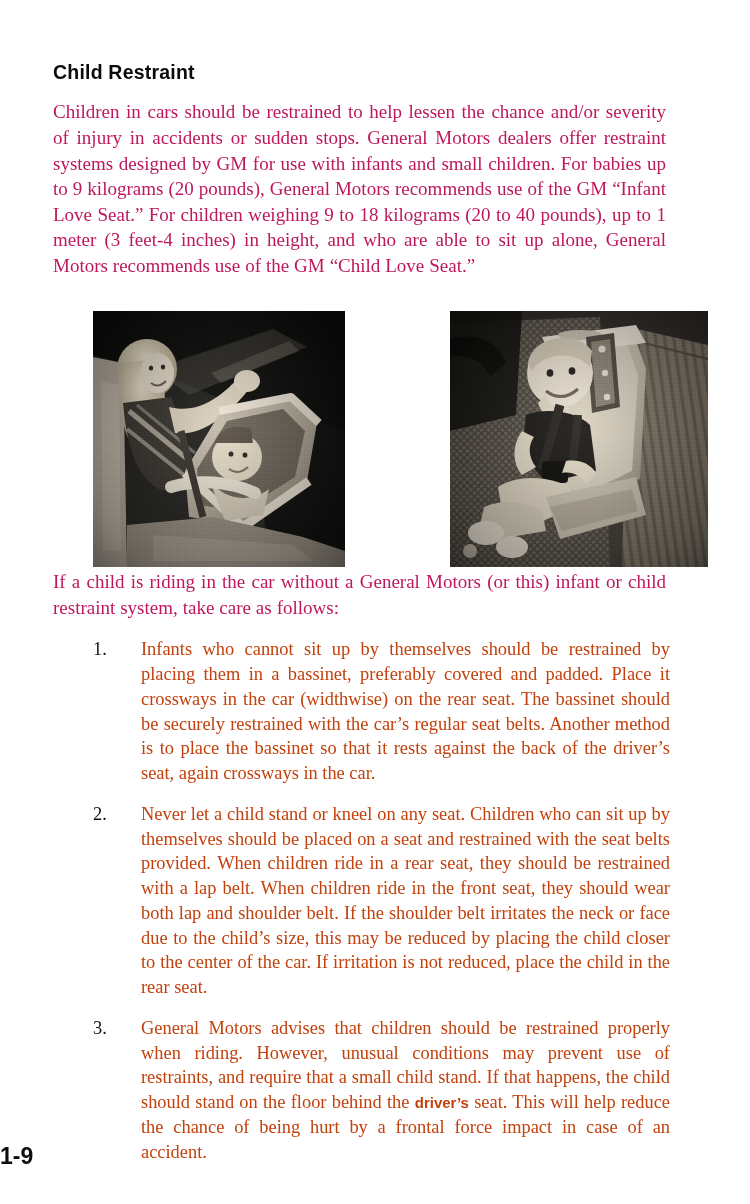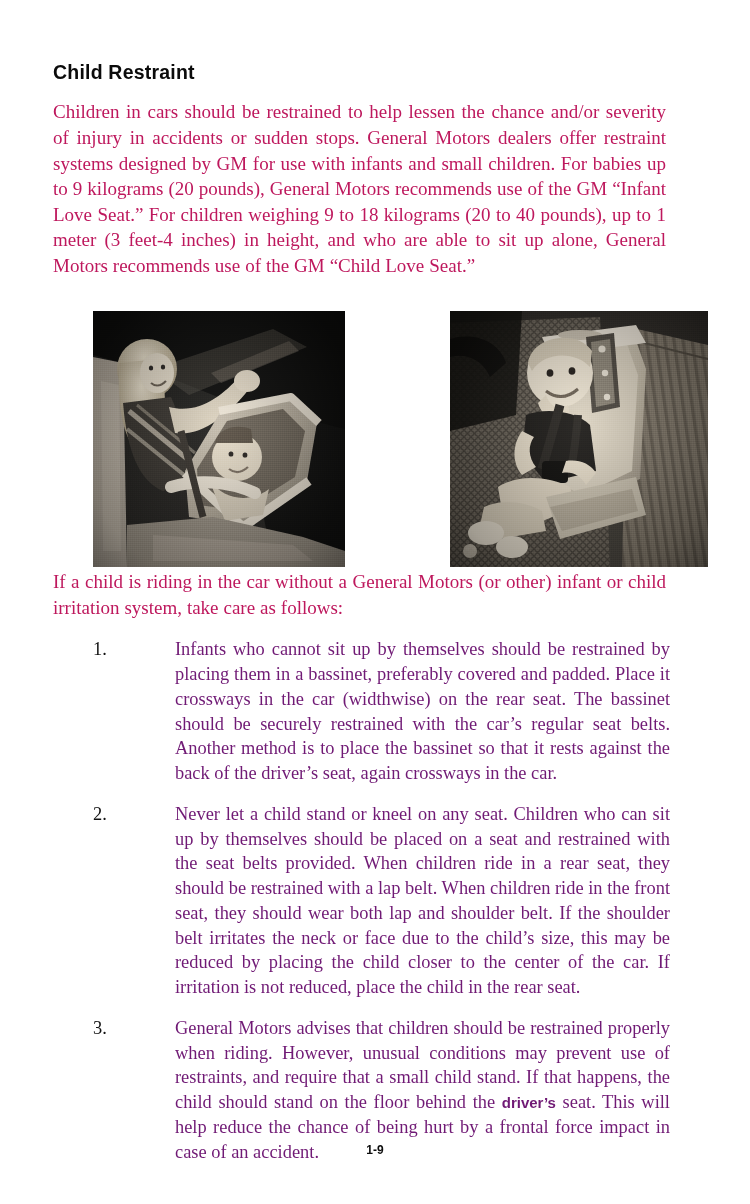--- a/index.html
+++ b/index.html
@@ -67,22 +67,21 @@
     flex: 0 0 48px;
     font-size: 18.4px;
     line-height: 1.345;
     color: #121212;
   }
   .numitem .txt {
     flex: 1 1 auto;
     font-size: 18.4px;
     line-height: 1.345;
     text-align: justify;
-    color: #701a75;
-    margin-left: 34px;
+    color: #c2410c;
   }
   .bold-sans {
     font-family: "Liberation Sans", "DejaVu Sans", sans-serif;
     font-weight: bold;
     font-size: 15px;
   }
 
   
   .photo-row {
     position: relative;
@@ -113,24 +112,24 @@
   .vig {
     position: absolute; inset: 0;
     background: radial-gradient(ellipse at 50% 45%, rgba(255,255,255,0.06) 0%, rgba(0,0,0,0.32) 78%, rgba(0,0,0,0.5) 100%);
   }
 
   
   .folio {
     position: absolute;
     left: 0; right: 0;
     top: 1143px;
-    text-align: center;
+    text-align: left;
     font-family: "Liberation Sans", "DejaVu Sans", sans-serif;
     font-weight: bold;
-    font-size: 12px;
+    font-size: 23px;
     color: #0d0d0d;
   }
 </style>
 </head>
 <body>
 
 <div class="page">
   <div class="content">
 
     <h2 class="h-sub">Child Restraint</h2>
@@ -282,21 +281,21 @@
           <path d="M100,196 L182,178 L188,200 L112,220 Z" fill="#b9b09e"></path>
 
           <circle cx="20" cy="240" r="7" fill="#ded5c4" opacity=".85"></circle>
         </svg>
         <div class="grain"></div>
         <div class="vig"></div>
       </figure>
 
     </div>
 
-    <p class="para">If a child is riding in the car without a General Motors (or other) infant or child irritation system, take care as follows:</p>
+    <p class="para">If a child is riding in the car without a General Motors (or this) infant or child restraint system, take care as follows:</p>
 
     <ol class="numlist">
 
       <li class="numitem">
         <span class="num">1.</span>
         <span class="txt">Infants who cannot sit up by themselves should be restrained by placing them in a bassinet, preferably covered and padded. Place it crossways in the car (widthwise) on the rear seat. The bassinet should be securely restrained with the car’s regular seat belts. Another method is to place the bassinet so that it rests against the back of the driver’s seat, again crossways in the car.</span>
       </li>
 
       <li class="numitem">
         <span class="num">2.</span>

